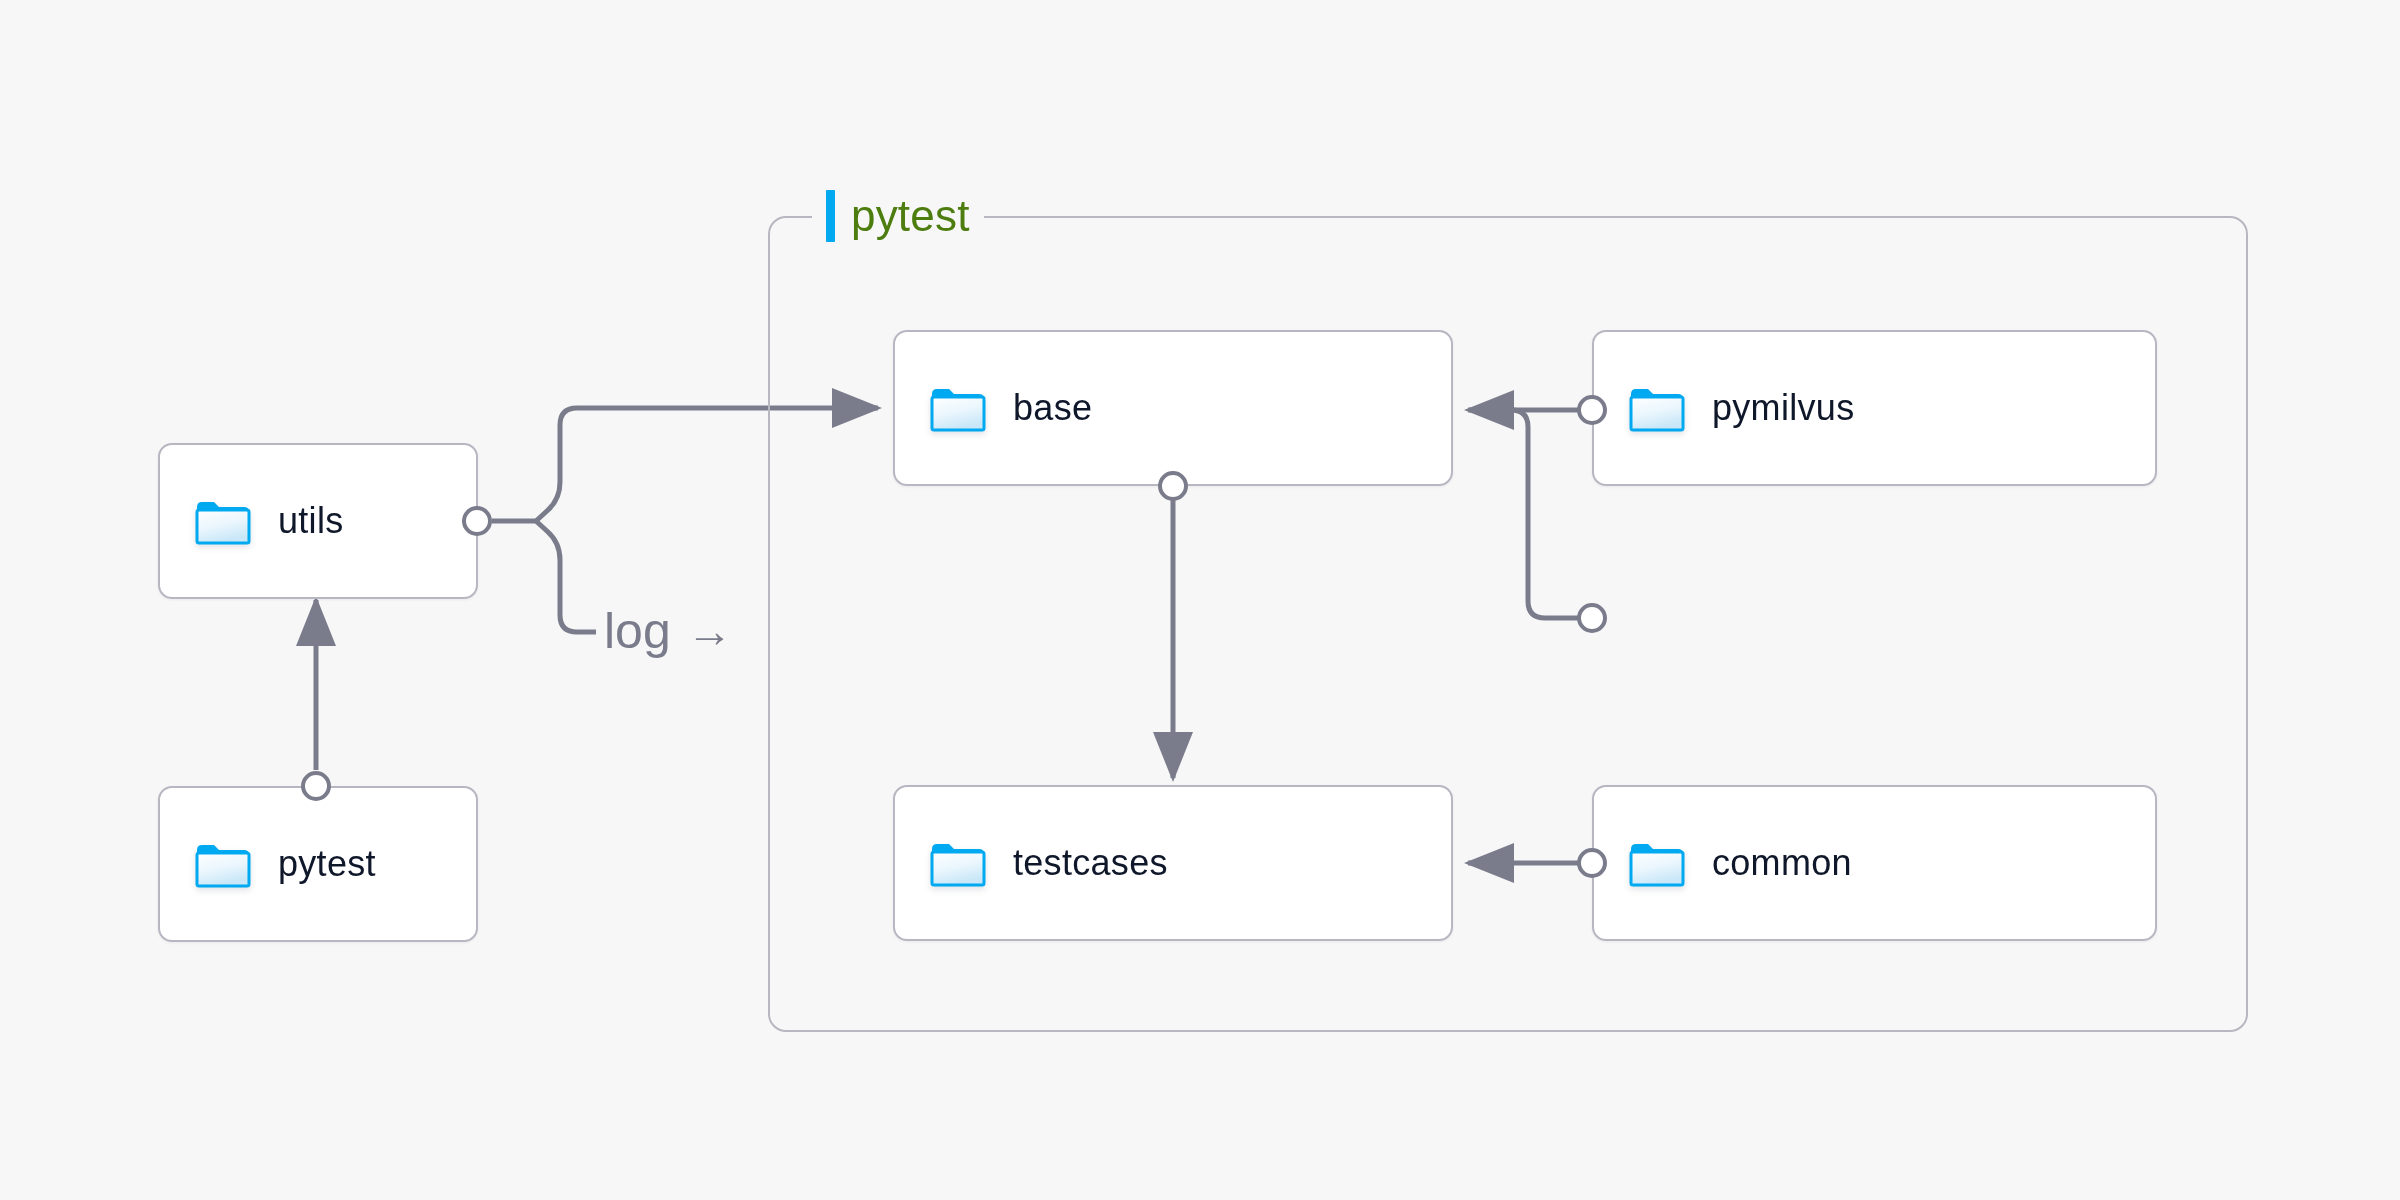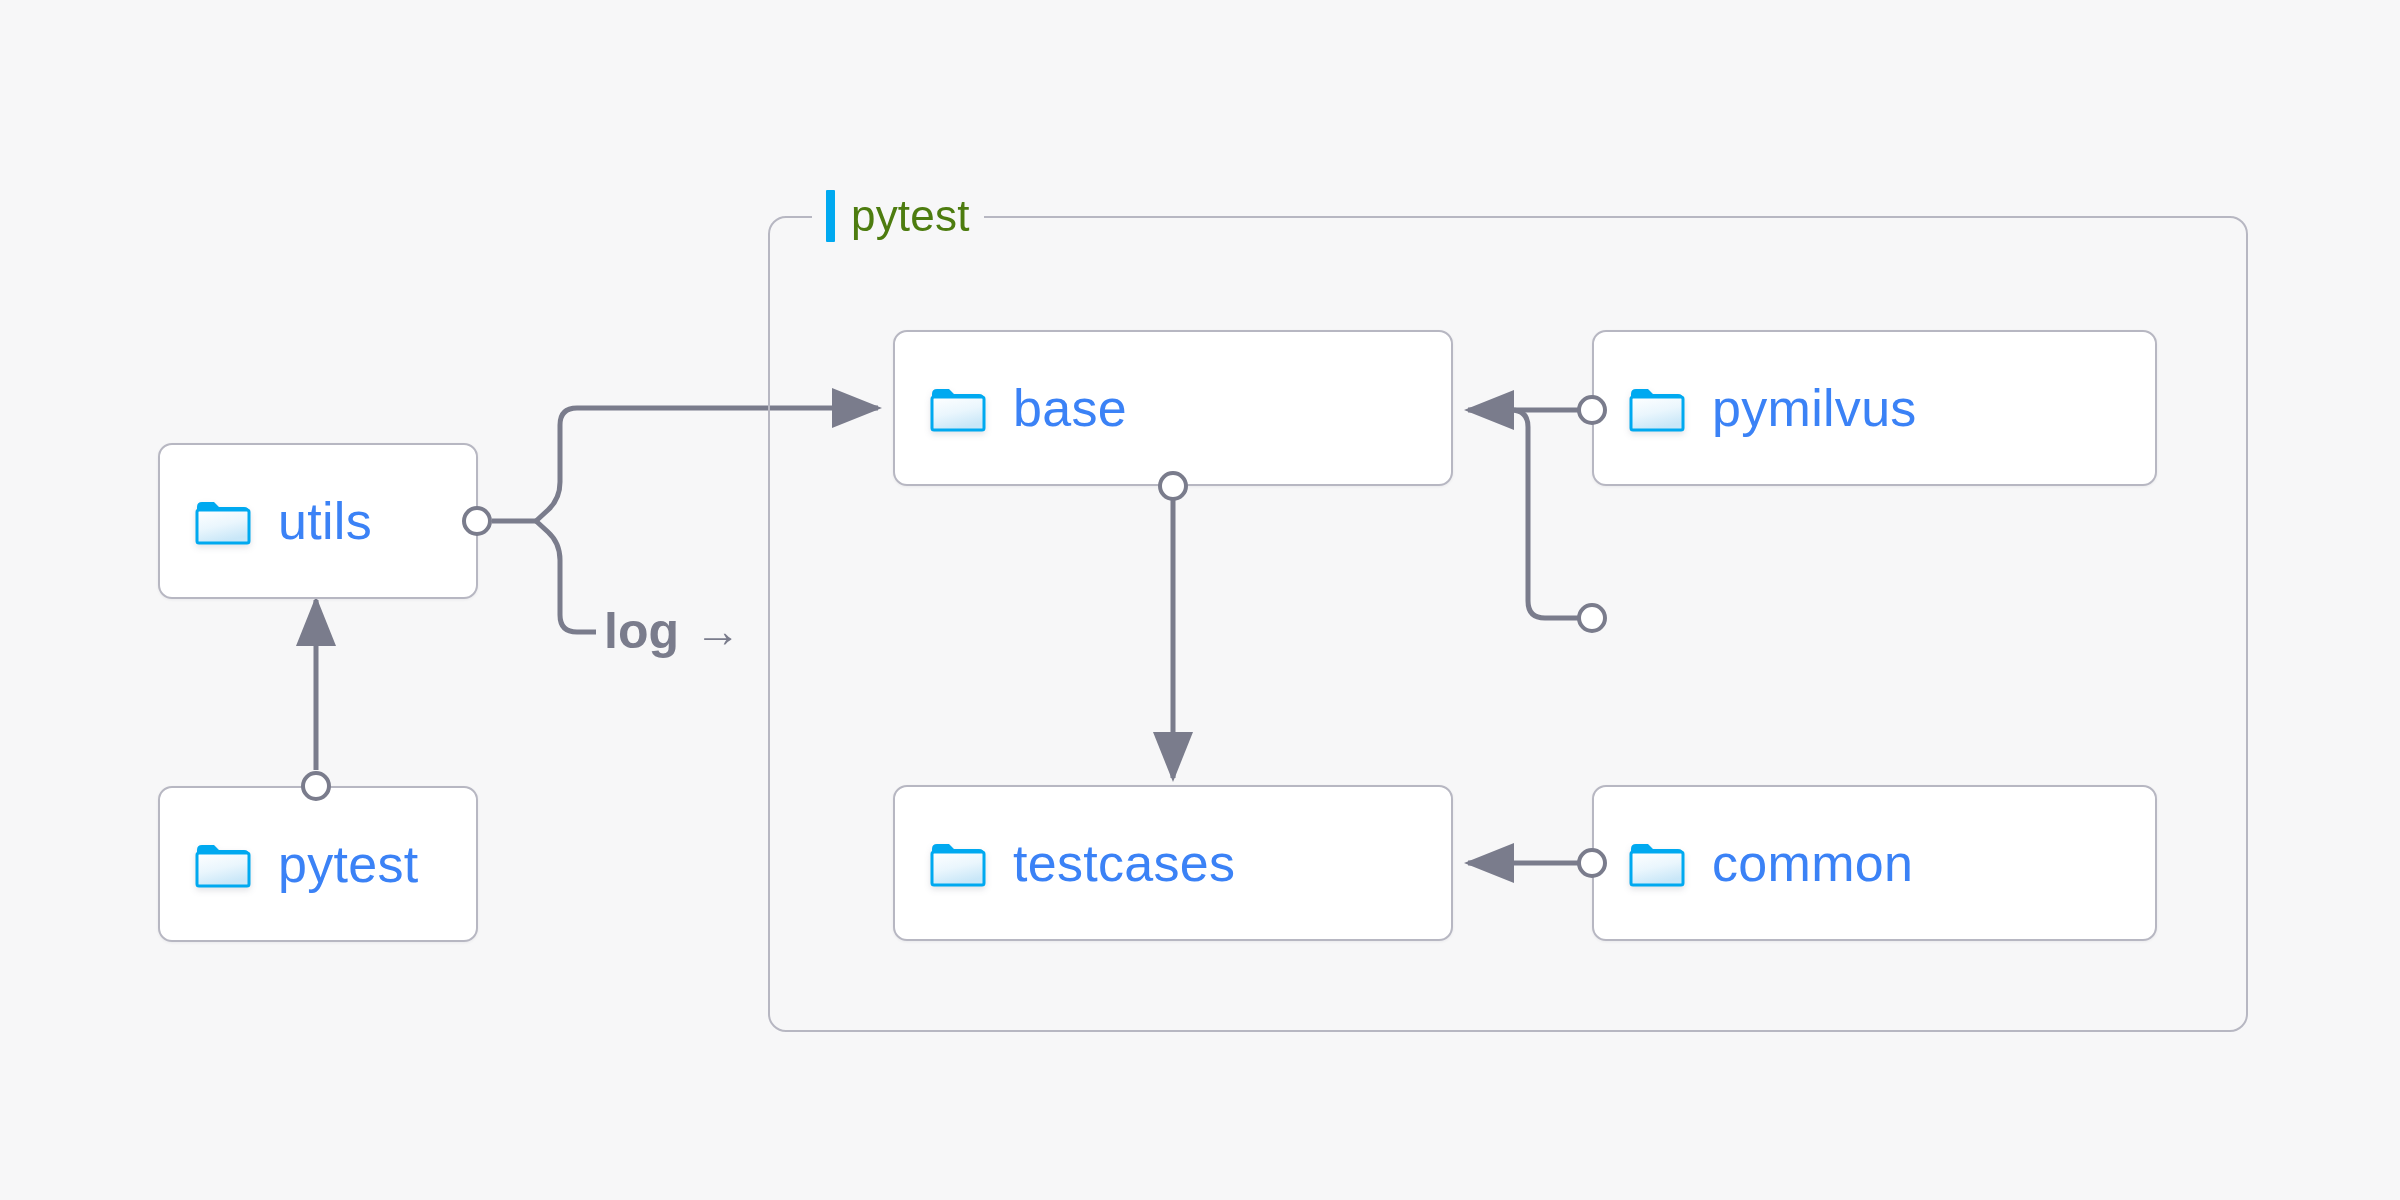--- a/index.html
+++ b/index.html
@@ -70,22 +70,22 @@
     align-items: center;
     box-shadow: 0 1px 3px rgba(20,24,45,0.06);
   }
   .node-inner {
     display: flex;
     align-items: center;
     gap: 26px;
     padding-left: 34px;
   }
   .node-label {
-    font-size: 52px;
-    color: #3b82f6;
+    font-size: 36px;
+    color: #0f172a;
     letter-spacing: 0.3px;
     white-space: nowrap;
     line-height: 1;
   }
 
   
   .folder-icon {
     width: 58px;
     height: 50px;
     flex: none;
@@ -220,18 +220,18 @@
     <div class="node-inner">
       <svg class="folder-icon" viewBox="0 0 58 50">
         <path d="M3 11 Q3 6 8 6 L20 6 L25 11 L50 11 Q55 11 55 16 L55 17 L3 17 Z" fill="#00a9f0"></path>
         <rect x="3" y="14" width="52" height="33" rx="2" fill="url(#folderFill)" stroke="#00a9f0" stroke-width="3"></rect>
       </svg>
       <span class="node-label">common</span>
     </div>
   </div>
   <div class="dot" style="left:1577px; top:848px;"></div>
 
-  <div class="edge-label" style="left:604px; top:606px;font-weight:bold;">
+  <div class="edge-label" style="left:604px; top:606px;">
     <span>log</span>
     <span class="arrow-glyph">→</span>
   </div>
 
 </div>
 
 </body></html>

